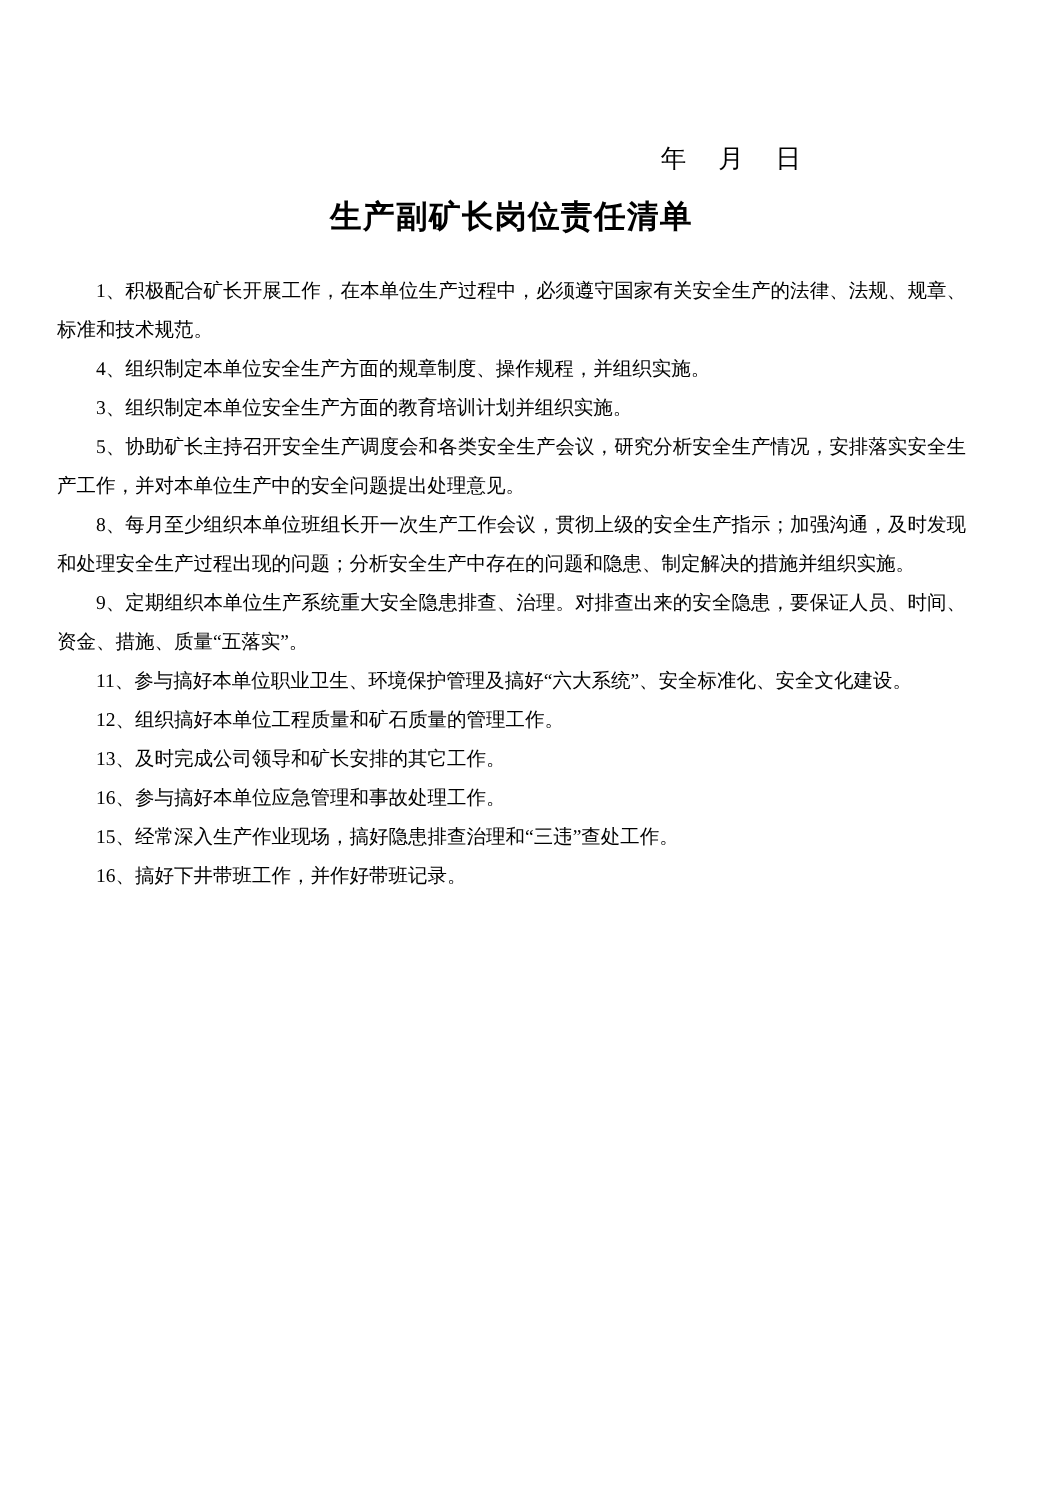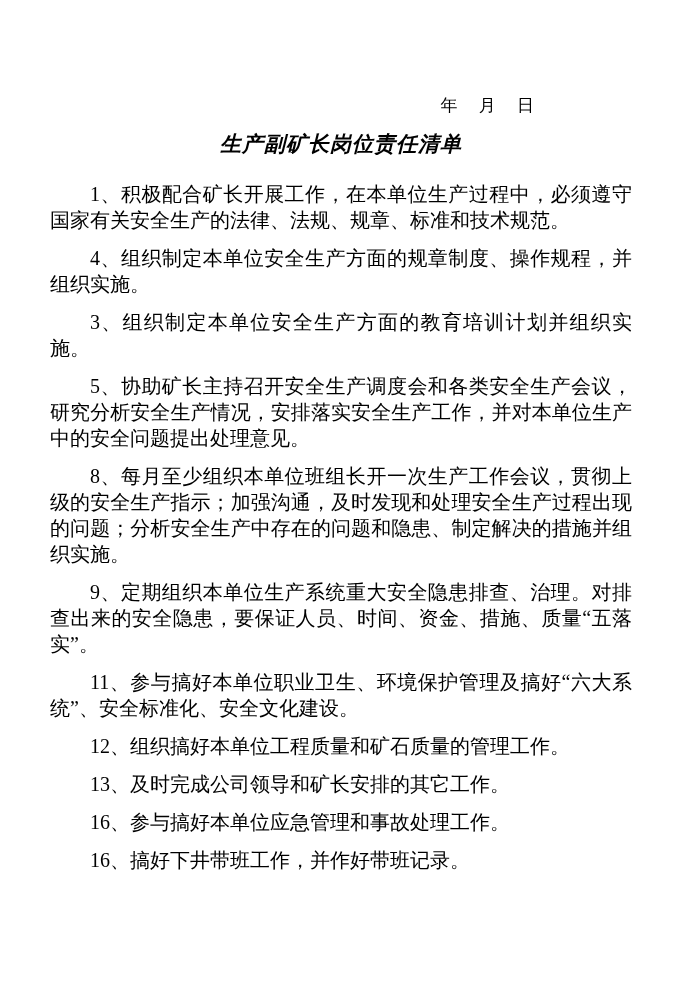--- a/index.html
+++ b/index.html
@@ -27,25 +27,24 @@
     line-height: 22px;
     white-space: pre;
   }
   .doc-title {
     margin: 14px 0 24px 0;
     text-align: center;
     font-size: 21px;
     font-weight: bold;
     letter-spacing: 1px;
     line-height: 26px;
-    font-style: italic;
   }
   .doc-body p {
-    margin: 12px;
-    font-size: 20px;
+    margin: 0;
+    font-size: 13px;
     line-height: 26px;
     text-align: justify;
     text-justify: inter-ideograph;
     text-indent: 2em;
   }
 </style>
 </head>
 <body>
 
 <div class="page">
@@ -55,15 +54,16 @@
     <p>1、积极配合矿长开展工作，在本单位生产过程中，必须遵守国家有关安全生产的法律、法规、规章、标准和技术规范。</p>
     <p>4、组织制定本单位安全生产方面的规章制度、操作规程，并组织实施。</p>
     <p>3、组织制定本单位安全生产方面的教育培训计划并组织实施。</p>
     <p>5、协助矿长主持召开安全生产调度会和各类安全生产会议，研究分析安全生产情况，安排落实安全生产工作，并对本单位生产中的安全问题提出处理意见。</p>
     <p>8、每月至少组织本单位班组长开一次生产工作会议，贯彻上级的安全生产指示；加强沟通，及时发现和处理安全生产过程出现的问题；分析安全生产中存在的问题和隐患、制定解决的措施并组织实施。</p>
     <p>9、定期组织本单位生产系统重大安全隐患排查、治理。对排查出来的安全隐患，要保证人员、时间、资金、措施、质量“五落实”。</p>
     <p>11、参与搞好本单位职业卫生、环境保护管理及搞好“六大系统”、安全标准化、安全文化建设。</p>
     <p>12、组织搞好本单位工程质量和矿石质量的管理工作。</p>
     <p>13、及时完成公司领导和矿长安排的其它工作。</p>
     <p>16、参与搞好本单位应急管理和事故处理工作。</p>
+    <p>15、经常深入生产作业现场，搞好隐患排查治理和“三违”查处工作。</p>
     <p>16、搞好下井带班工作，并作好带班记录。</p>
   </div>
 </div>
 
 </body></html>

